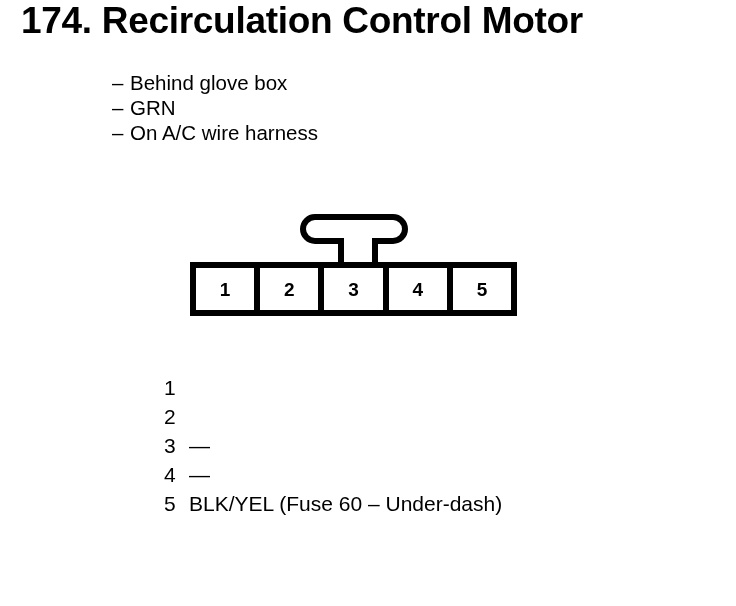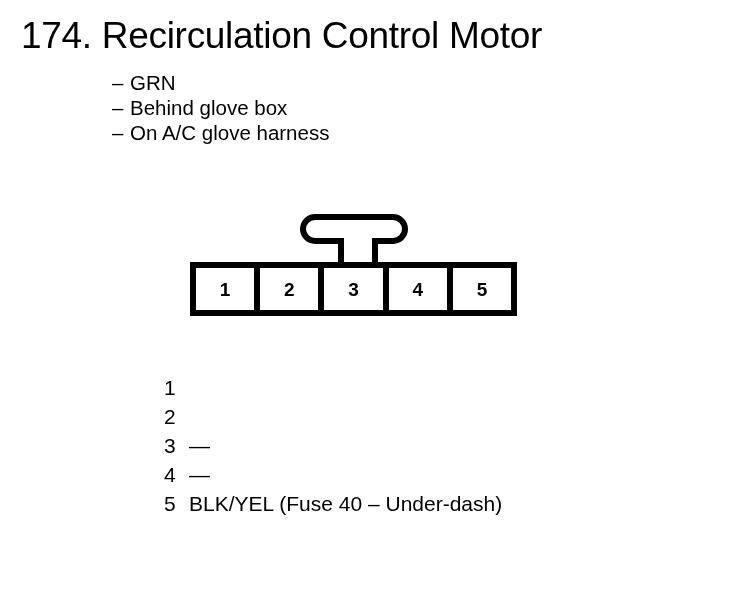--- a/index.html
+++ b/index.html
@@ -14,23 +14,23 @@
     overflow: hidden;
     font-family: "Liberation Sans", sans-serif;
     color: #000000;
     -webkit-font-smoothing: none;
   }
 
   
   .title {
     position: absolute;
     left: 21px;
-    top: 17px;
+    top: 2px;
     font-size: 37px;
-    font-weight: normal;
+    font-weight: bold;
     letter-spacing: -0.3px;
     white-space: nowrap;
     line-height: 1.05;
     text-align: center;
   }
 
   
   .bullets {
     position: absolute;
     left: 112px;
@@ -138,27 +138,27 @@
     white-space: nowrap;
   }
 </style>
 </head>
 <body>
 
 <div class="title">174. Recirculation Control Motor</div>
 
 <div class="bullets">
   <div class="bullet-row">
+    <span class="bullet-dash">–</span><span>Behind glove box</span>
+  </div>
+  <div class="bullet-row">
     <span class="bullet-dash">–</span><span>GRN</span>
   </div>
   <div class="bullet-row">
-    <span class="bullet-dash">–</span><span>Behind glove box</span>
-  </div>
-  <div class="bullet-row">
-    <span class="bullet-dash">–</span><span>On A/C glove harness</span>
+    <span class="bullet-dash">–</span><span>On A/C wire harness</span>
   </div>
 </div>
 
 <div class="connector">
   <div class="tab-pill"></div>
   <div class="tab-gap"></div>
   <div class="neck-wall neck-left"></div>
   <div class="neck-wall neck-right"></div>
 
   <div class="body">
@@ -180,15 +180,15 @@
   <div class="legend-row">
     <span class="legend-num">3</span>
     <span class="legend-val">—</span>
   </div>
   <div class="legend-row">
     <span class="legend-num">4</span>
     <span class="legend-val">—</span>
   </div>
   <div class="legend-row">
     <span class="legend-num">5</span>
-    <span class="legend-val">BLK/YEL (Fuse 40 – Under-dash)</span>
+    <span class="legend-val">BLK/YEL (Fuse 60 – Under-dash)</span>
   </div>
 </div>
 
 </body></html>

